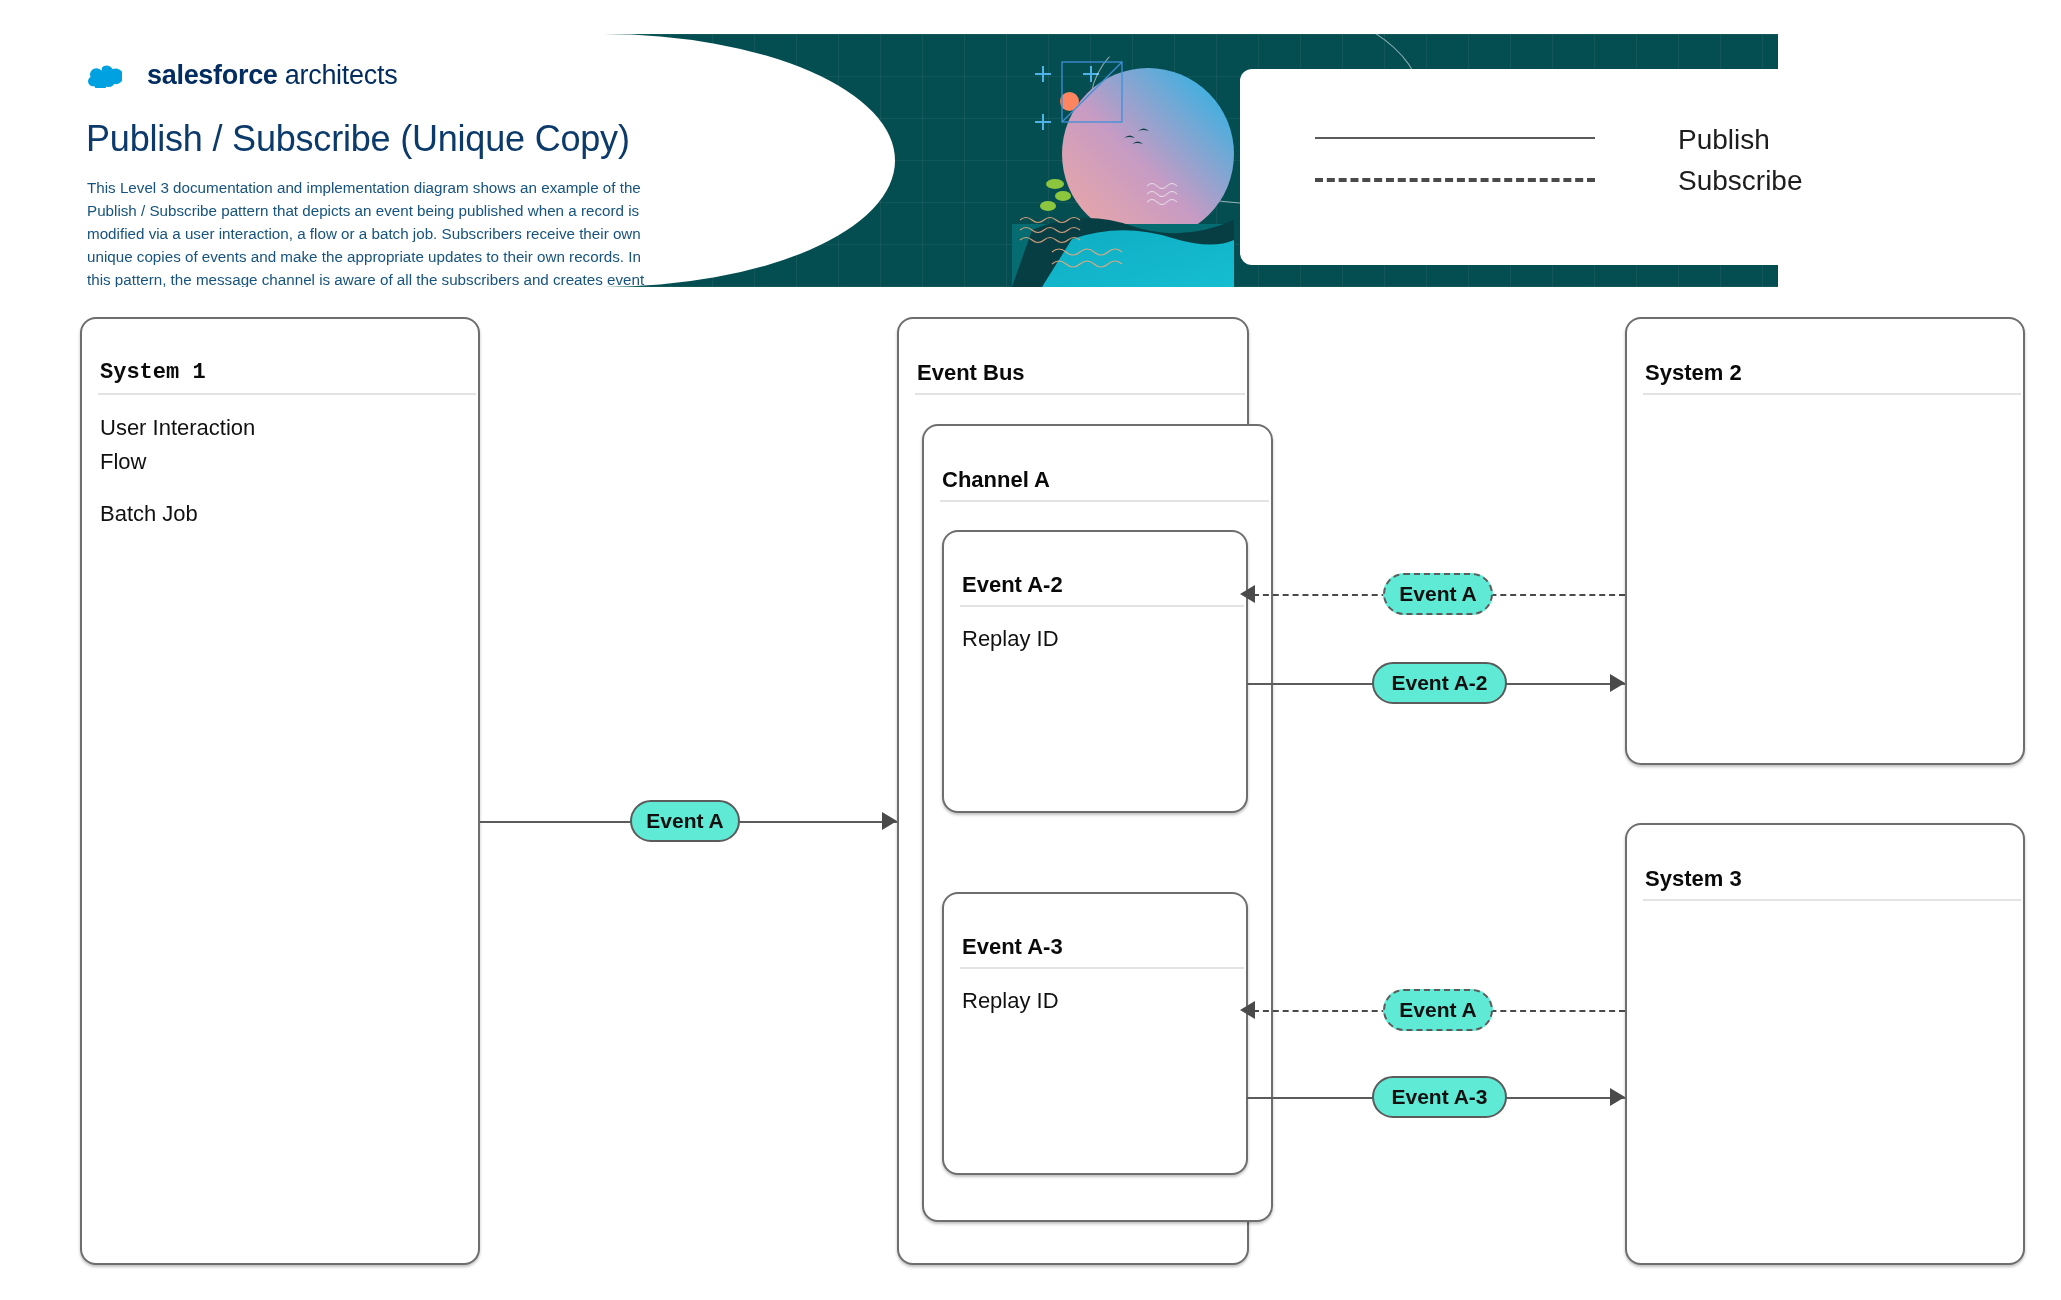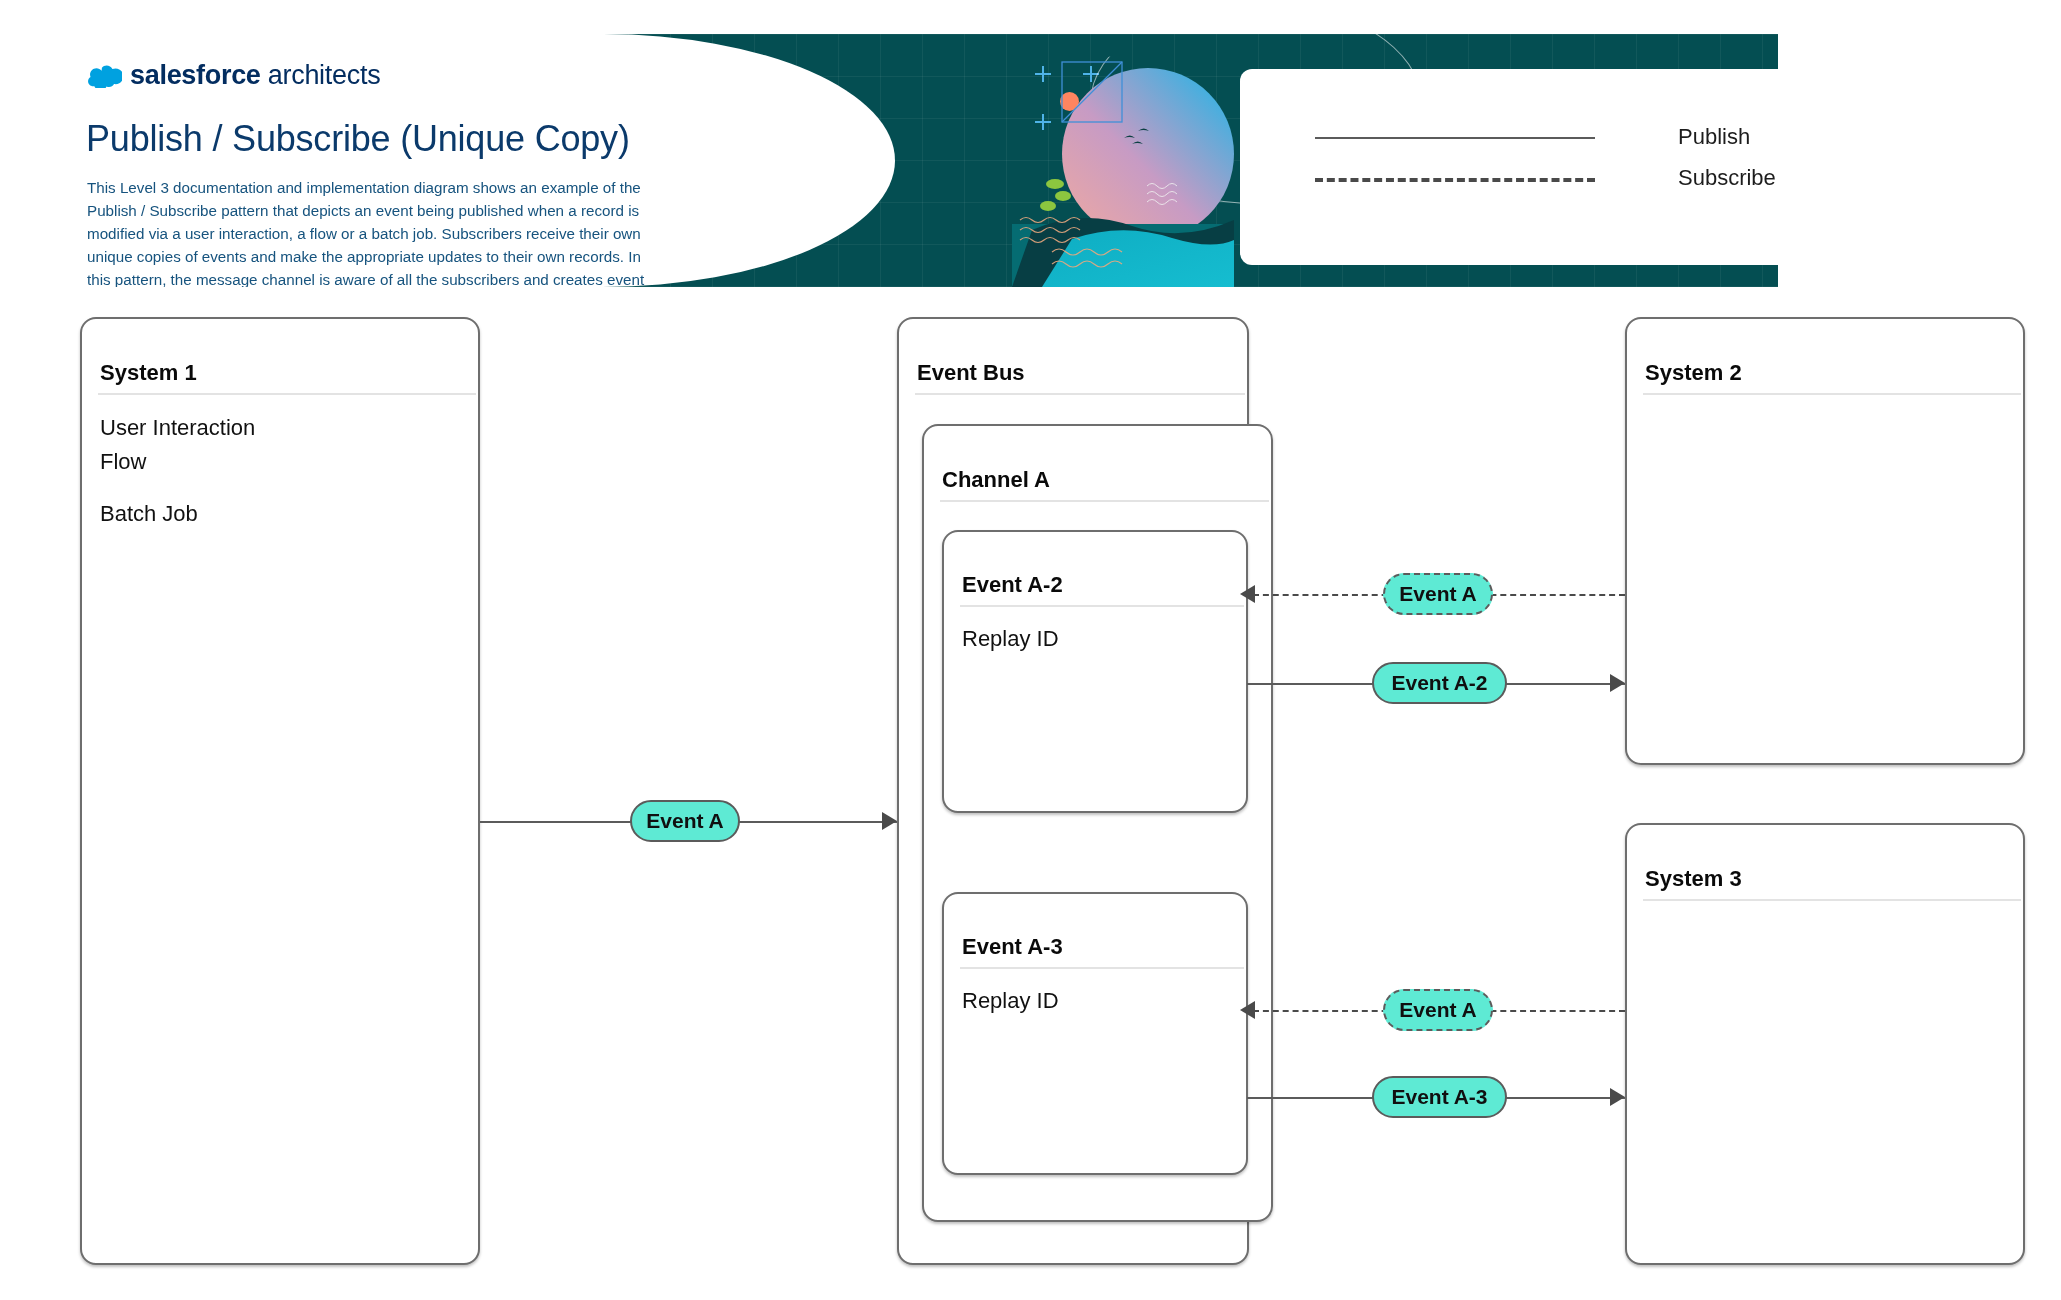--- a/index.html
+++ b/index.html
@@ -43,21 +43,21 @@
     background: #ffffff;
     border-top-right-radius: 300px 130px;
     border-bottom-right-radius: 300px 130px;
   }
   .logo-row {
     position: absolute;
     left: 48px;
     top: 26px;
     display: flex;
     align-items: center;
-    gap: 8px;
+    gap: 25px;
   }
   .logo-cloud { display:block; width: 34px; height: 24px; }
   .logo-text {
     font-size: 27px;
     color: #032D60;
     letter-spacing: -0.3px;
     white-space: nowrap;
   }
   .logo-text b { font-weight: 700; }
   .logo-text span { font-weight: 400; }
@@ -122,21 +122,21 @@
   }
   .legend-line-solid {
     width: 280px; height: 0;
     border-top: 2.2px solid #5B5B5B;
   }
   .legend-line-dashed {
     width: 280px; height: 0;
     border-top: 4px dashed #4A4A4A;
   }
   .legend-label {
-    font-size: 22px;
+    font-size: 28px;
     color: #1d1d1d;
     font-weight: 400;
     white-space: nowrap;
   }
 
   
   .box {
     position: absolute;
     background: #ffffff;
     border: 2.2px solid #6E6E6E;
@@ -296,21 +296,21 @@
 
   <div class="legend-row" style="left:75px; top:109px;">
     <span class="legend-line-dashed"></span>
   </div>
   <div class="legend-row" style="left:438px; top:96px;">
     <span class="legend-label">Subscribe</span>
   </div>
 </div>
 
 <div class="box" style="left:80px; top:317px; width:400px; height:948px;">
-  <div class="box-title" style="top:41px;">System 1</div>
+  <div class="box-title" style="top:41px;font-family:Liberation Mono, monospace;">System 1</div>
   <div class="box-rule" style="left:16px; right:2px; top:74px;"></div>
   <div class="box-line" style="left:18px; top:96px;">User Interaction</div>
   <div class="box-line" style="left:18px; top:130px;">Flow</div>
   <div class="box-line" style="left:18px; top:182px;">Batch Job</div>
 </div>
 
 <div class="box" style="left:897px; top:317px; width:352px; height:948px;">
   <div class="box-title" style="top:41px;">Event Bus</div>
   <div class="box-rule" style="left:16px; right:2px; top:74px;"></div>
 

